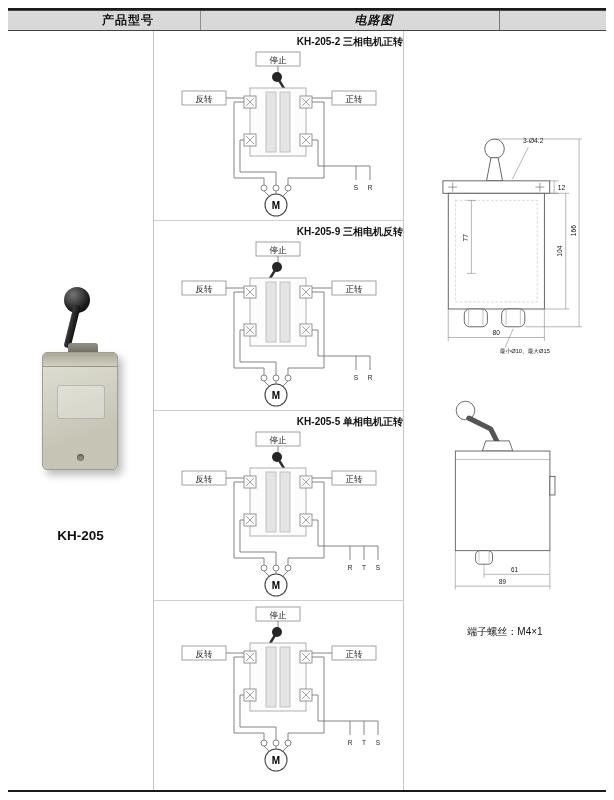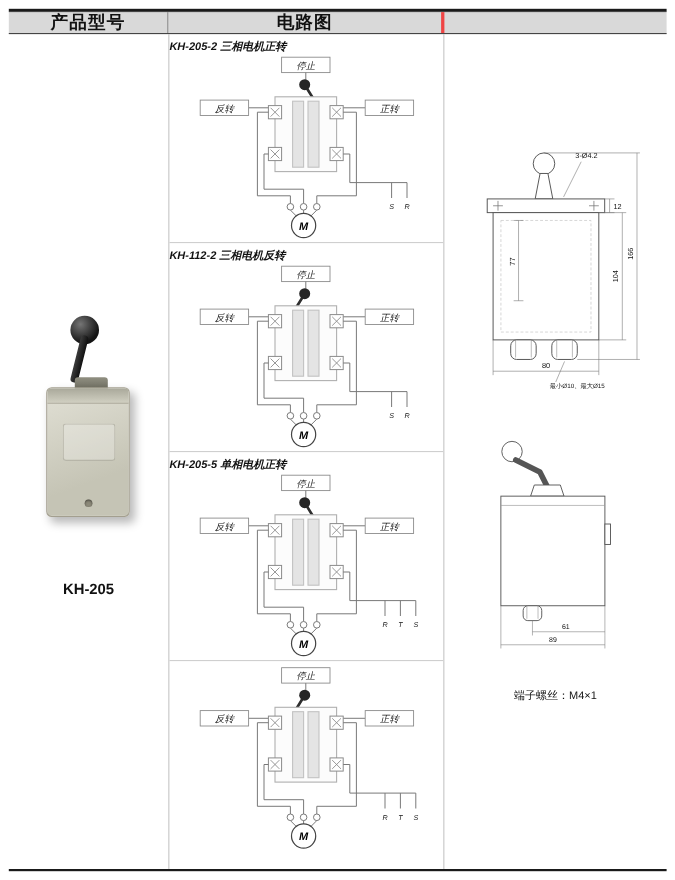--- a/index.html
+++ b/index.html
@@ -8,23 +8,23 @@
          font-family:"Liberation Sans","DejaVu Sans",sans-serif; color:#111; }
   .page { position:absolute; inset:0; background:#fff; }
 
   .rule { position:absolute; left:8px; right:8px; height:2px; background:#1a1a1a; }
   .rule.top { top:8px; }
   .rule.bottom { top:790px; }
 
   .header { position:absolute; top:10px; left:8px; width:598px; height:21px;
             display:flex; background:#d9d9d9; border-top:1px solid #444; border-bottom:1px solid #444; }
   .hcell { display:flex; align-items:center; justify-content:center;
-           font-weight:bold; font-size:16px; letter-spacing:1px; }
+           font-weight:bold; font-size:12px; letter-spacing:1px;margin-left:48px; }
   .hc1 { width:145px; border-right:1px solid #8f8f8f; }
-  .hc2 { width:251px; border-right:3px solid #ef4444; }
+  .hc2 { width:251px; border-right:1px solid #ef4444;font-style:italic; }
   .hc3 { flex:1; }
 
   .cols { position:absolute; top:31px; left:8px; width:598px; bottom:10px; display:flex; }
   .col1 { width:145px; position:relative; }
   .col2 { width:251px; border-left:1px solid #c5c5c5; border-right:1px solid #c5c5c5;
           display:flex; flex-direction:column; }
   .col3 { flex:1; position:relative; }
 
   
   .photo { position:absolute; left:22px; top:256px; width:100px; height:190px; }
@@ -40,21 +40,21 @@
   .p-cap { position:absolute; left:0; top:0; right:0; height:14px; border-radius:4px 4px 0 0;
            background:linear-gradient(#a9a89a,#d0cfc1); border-bottom:1px solid #9a9788; }
   .p-label { position:absolute; left:14px; top:32px; width:48px; height:34px; border-radius:3px;
              background:rgba(255,255,255,.25); box-shadow:inset 0 0 0 1px rgba(120,118,100,.35); }
   .p-screw { position:absolute; left:50%; bottom:8px; width:7px; height:7px; margin-left:-3px;
              border-radius:50%; background:#8d8a7a; box-shadow:inset 0 1px 2px rgba(0,0,0,.5); }
   .model { position:absolute; left:0; top:452px; width:100%; text-align:center;
            font-weight:bold; font-size:13.5px; line-height:1.35;margin-top:44px; }
 
   
-  .circuit { height:190px; border-bottom:1px solid #cfcfcf; padding-top:4px; text-align:left;font-style:italic; }
+  .circuit { height:190px; border-bottom:1px solid #cfcfcf; padding-top:4px; text-align:right; }
   .circuit:last-child { border-bottom:none; height:auto; flex:1; }
   .ctitle { font-size:10px; font-weight:bold; margin-bottom:1px; }
   svg.circ { width:250px; height:168px; display:block; margin:0 auto; }
 
   .lblbox { fill:#fff; stroke:#8a8a8a; stroke-width:0.8; }
   .slbl { font-size:8.5px; text-anchor:middle; fill:#111; }
   .wire { fill:none; stroke:#777; stroke-width:0.9; }
   .lever { stroke:#2e2e2e; stroke-width:2.4; stroke-linecap:round; }
   .ballf { fill:#262626; }
   .cbody { fill:#fcfcfc; stroke:#b0b0b0; }
@@ -167,21 +167,21 @@
             <text x="122" y="159" class="mlbl">M</text>
           </g>
           <g>
             <text x="202" y="140" class="term">S</text>
             <text x="216" y="140" class="term">R</text>
           </g>
         </svg>
       </section>
 
       <section class="circuit">
-        <div class="ctitle">KH-112-2 三相电机反转</div>
+        <div class="ctitle">KH-205-9 三相电机反转</div>
         <svg class="circ" viewBox="0 0 250 168">
           <g>
             <rect x="102" y="2" width="44" height="14" class="lblbox"></rect>
             <text x="124" y="12.5" class="slbl">停止</text>
             <line x1="124" y1="16" x2="124" y2="24" class="wire"></line>
             <line x1="123" y1="27" x2="115" y2="40" class="lever"></line>
             <circle cx="123" cy="27" r="5" class="ballf"></circle>
           </g>
           <g>
             <line x1="72" y1="48" x2="178" y2="48" class="wire"></line>

